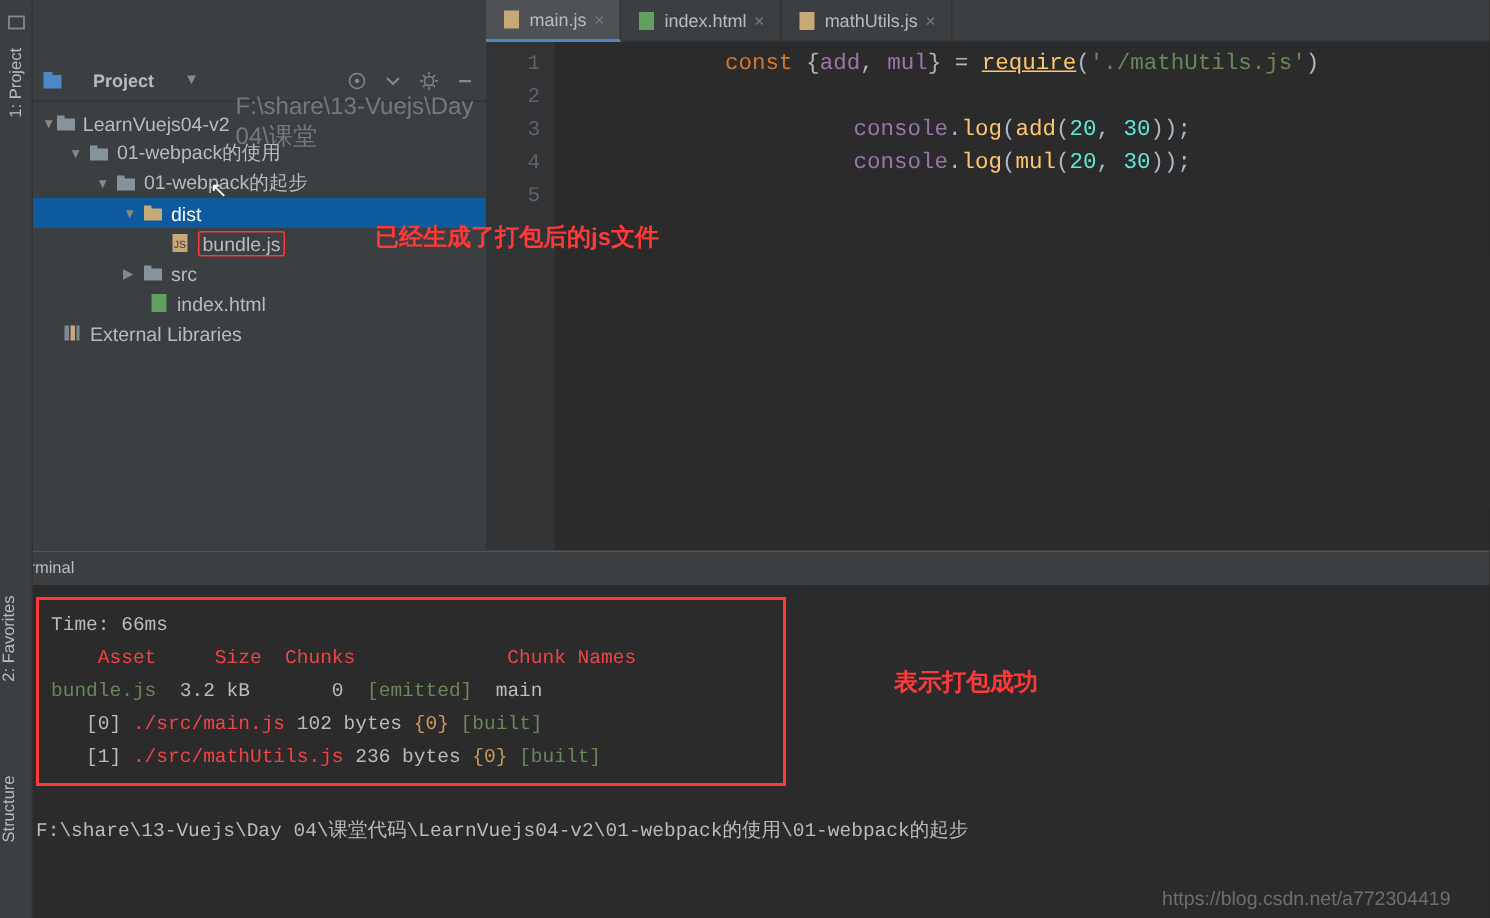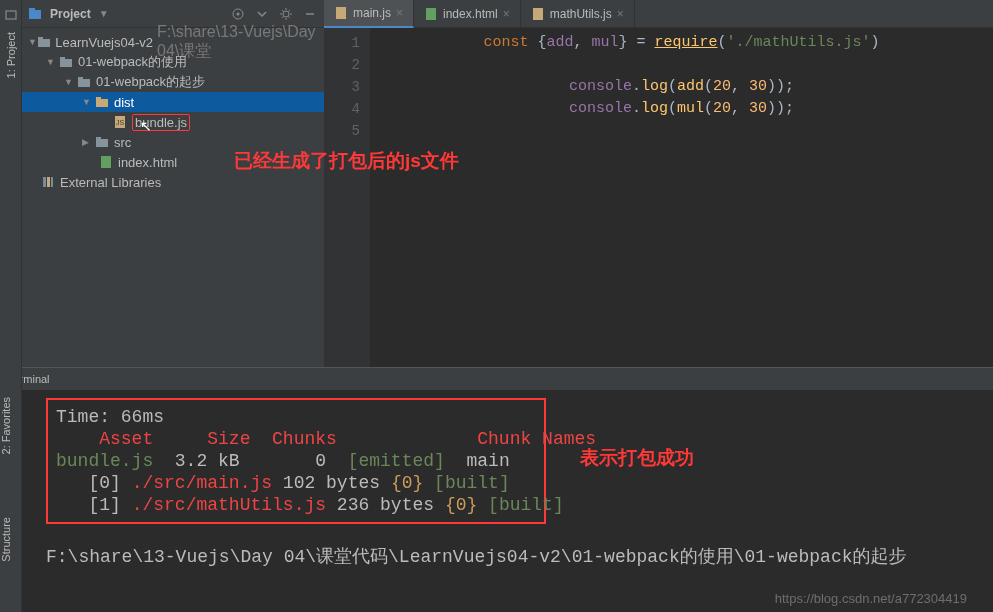--- a/index.html
+++ b/index.html
@@ -40,21 +40,22 @@
       display: flex;
       flex-direction: column;
     }
     .panel-header {
       height: 28px;
       background: #3c3f41;
       border-bottom: 1px solid #323232;
       display: flex;
       align-items: center;
       padding: 0 6px;
-      gap: 8px;
+      gap: 20px;
+      margin-top: 40px;
     }
     .panel-title-icon {
       width: 14px;
       height: 14px;
       display: inline-flex;
       align-items: center;
       justify-content: center;
     }
     .panel-title {
       font-weight: bold;
@@ -178,21 +179,21 @@
       text-align: center;
     }
     .code-line {
       height: 22px;
       line-height: 22px;
       white-space: pre;
     }
     .kw { color: #cc7832; }
     .fn { color: #ffc66d; }
     .str { color: #6a8759; }
-    .num { color: #fdba74; }
+    .num { color: #5eead4; }
     .ident { color: #9876aa; }
     .plain { color: #a9b7c6; }
     .underline { text-decoration: underline; }
     .terminal-panel {
       height: 245px;
       background: #2b2b2b;
       border-top: 1px solid #555;
       position: relative;
     }
     .terminal-header {
@@ -212,44 +213,45 @@
       width: 22px;
       background: #3c3f41;
       display: flex;
       flex-direction: column;
       align-items: center;
       padding-top: 6px;
       gap: 8px;
     }
     .terminal-content {
       flex: 1;
-      padding: 8px 24px;
+      padding: 8px 2px;
       font-family: "Consolas", "Courier New", monospace;
-      font-size: 18px;
+      font-size: 13px;
       color: #bbbbbb;
       position: relative;
     }
     .build-output-box {
       border: 2px solid #ff3838;
       padding: 6px 8px;
       width: 500px;
       margin-bottom: 20px;
     }
     .build-line {
       line-height: 22px;
       white-space: pre;
     }
     .out-green { color: #6a8759; }
     .out-yellow { color: #cc9b5a; }
     .out-white { color: #ef4444; font-weight: normal; }
     .annotation {
       position: absolute;
       color: #ff3838;
-      font-size: 19px;
+      font-size: 16px;
       font-weight: bold;
+      margin-left: 16px;
     }
     .prompt-line {
       color: #bbbbbb;
       white-space: pre;
     }
     .watermark {
       position: absolute;
       bottom: 6px;
       right: 26px;
       color: #6e6e6e;

